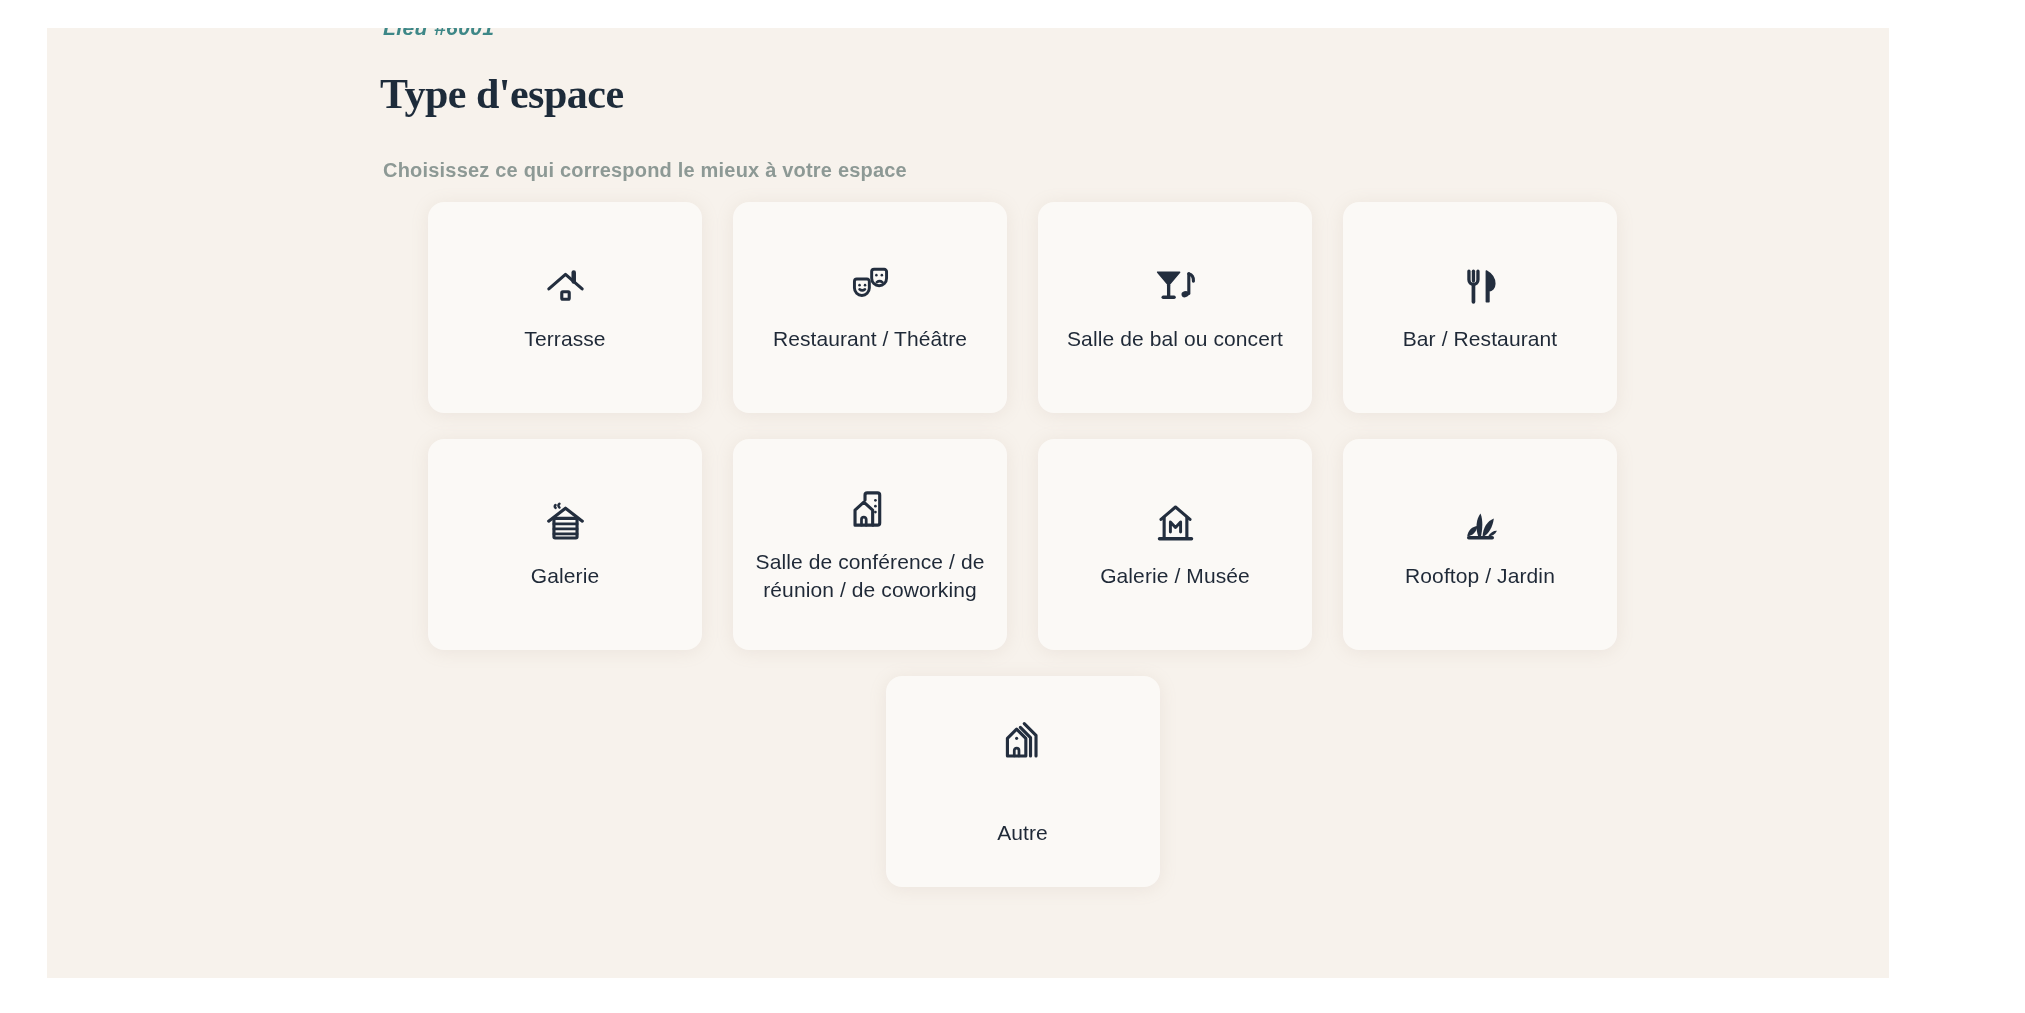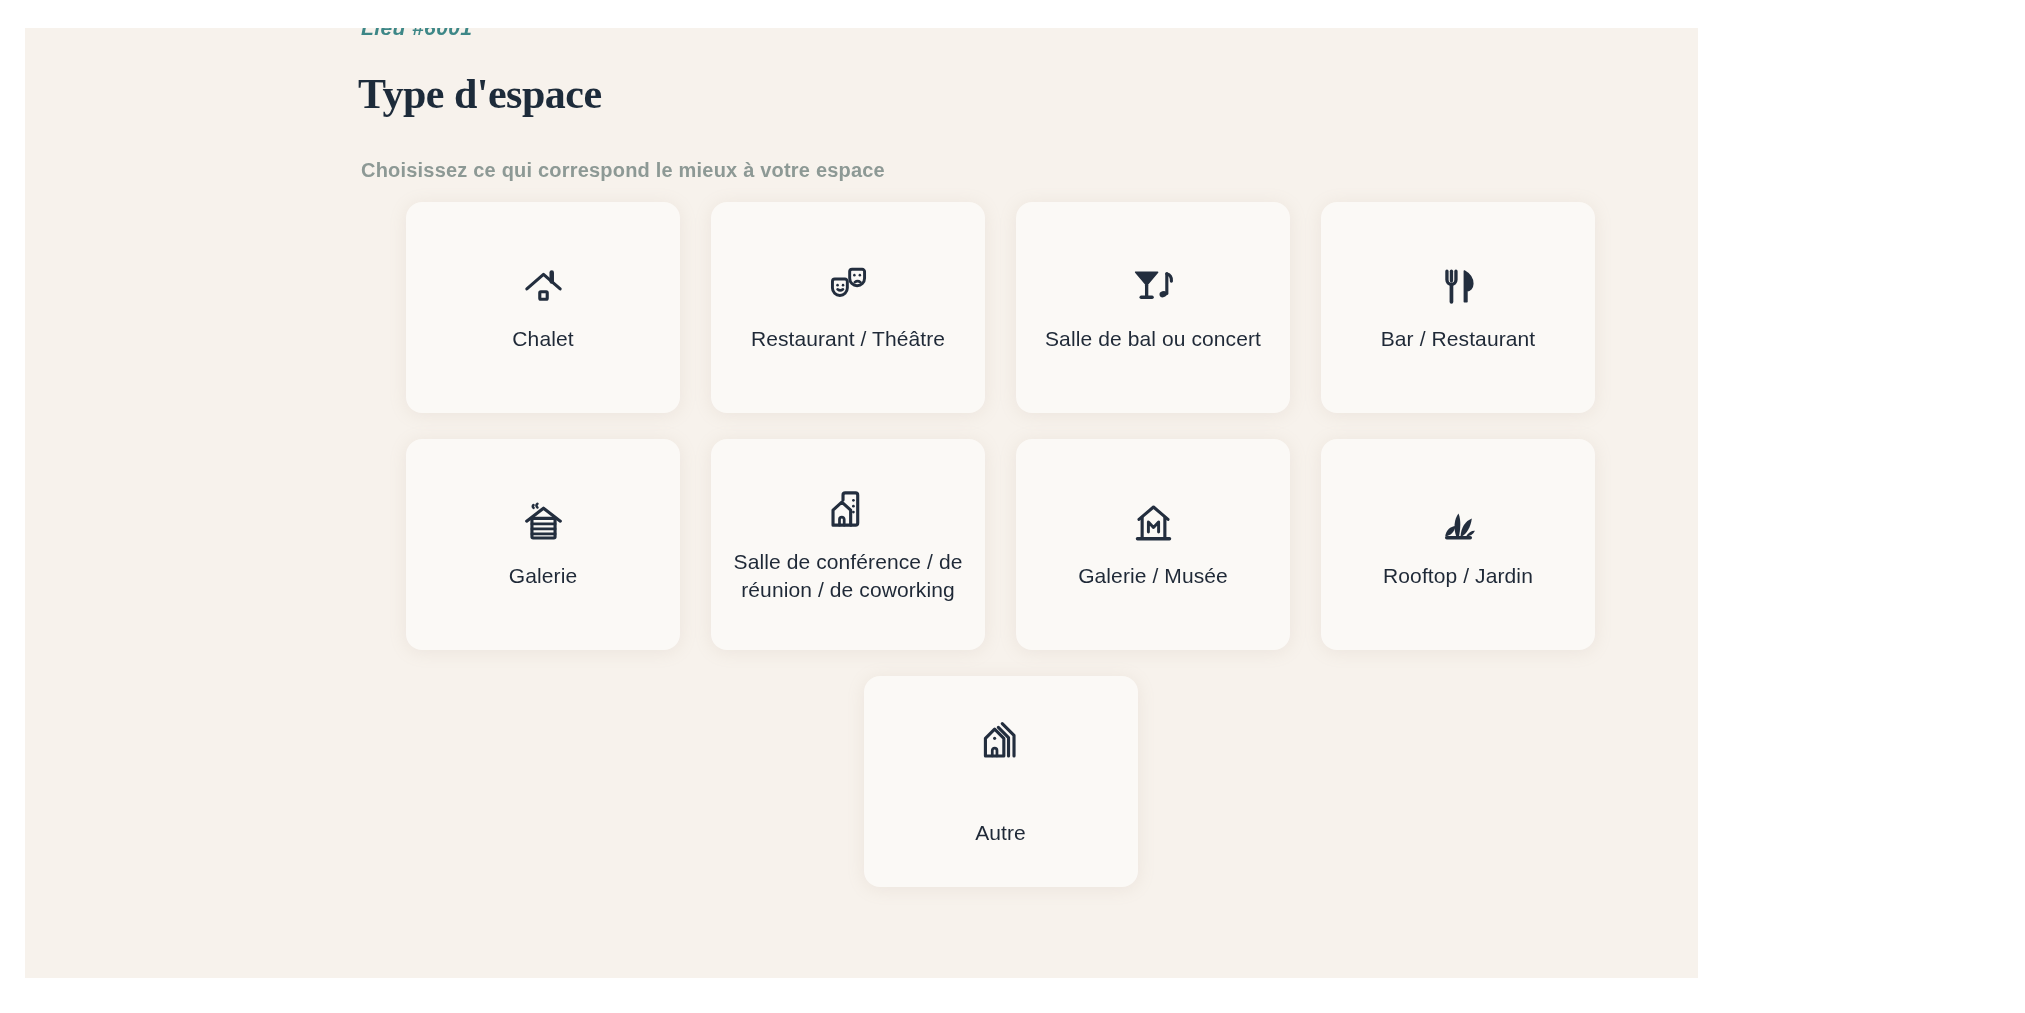--- a/index.html
+++ b/index.html
@@ -5,22 +5,22 @@
   html,body{margin:0;padding:0;}
   body{
     width:2025px;height:1013px;
     background:#ffffff;
     font-family:"Liberation Sans",sans-serif;
     position:relative;
     overflow:hidden;
   }
   .panel{
     position:absolute;
-    left:25px;top:28px;
-    width:1673px;height:950px;
+    left:47px;top:28px;
+    width:1842px;height:950px;
     background:#f7f2ec;
     overflow:hidden;
   }
   .badge{
     position:absolute;left:336px;top:-12px;
     font-size:21px;font-style:italic;font-weight:700;
     color:#3d8787;letter-spacing:.4px;
     white-space:nowrap;
   }
   .title{
@@ -153,21 +153,21 @@
 <div class="panel">
   <div class="badge">Lieu #6001</div>
   <h1 class="title">Type d'espace</h1>
   <div class="subtitle">Choisissez ce qui correspond le mieux à votre espace</div>
 
   <div class="grid">
   <div class="card">
     <svg class="icon">
           <use href="#rooftop-icon"></use>
         </svg>
-    <div class="label">Chalet</div>
+    <div class="label">Terrasse</div>
   </div>
 
   <div class="card">
     <svg class="icon">
           <use href="#theater-masks-icon"></use>
         </svg>
     <div class="label">Restaurant / Théâtre</div>
   </div>
 
   <div class="card">

